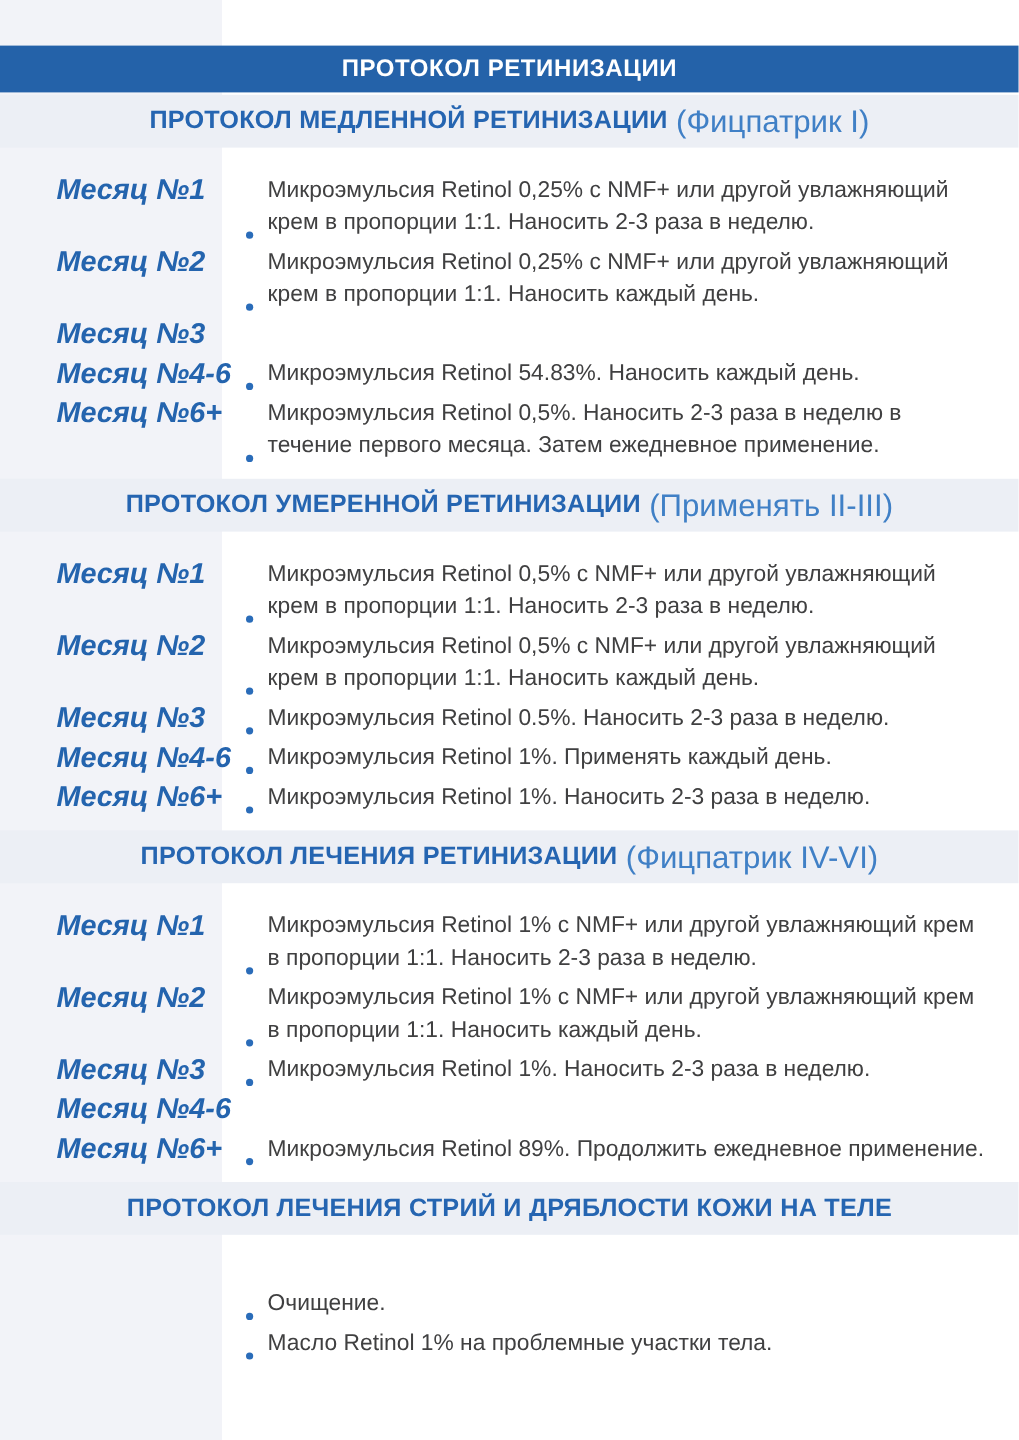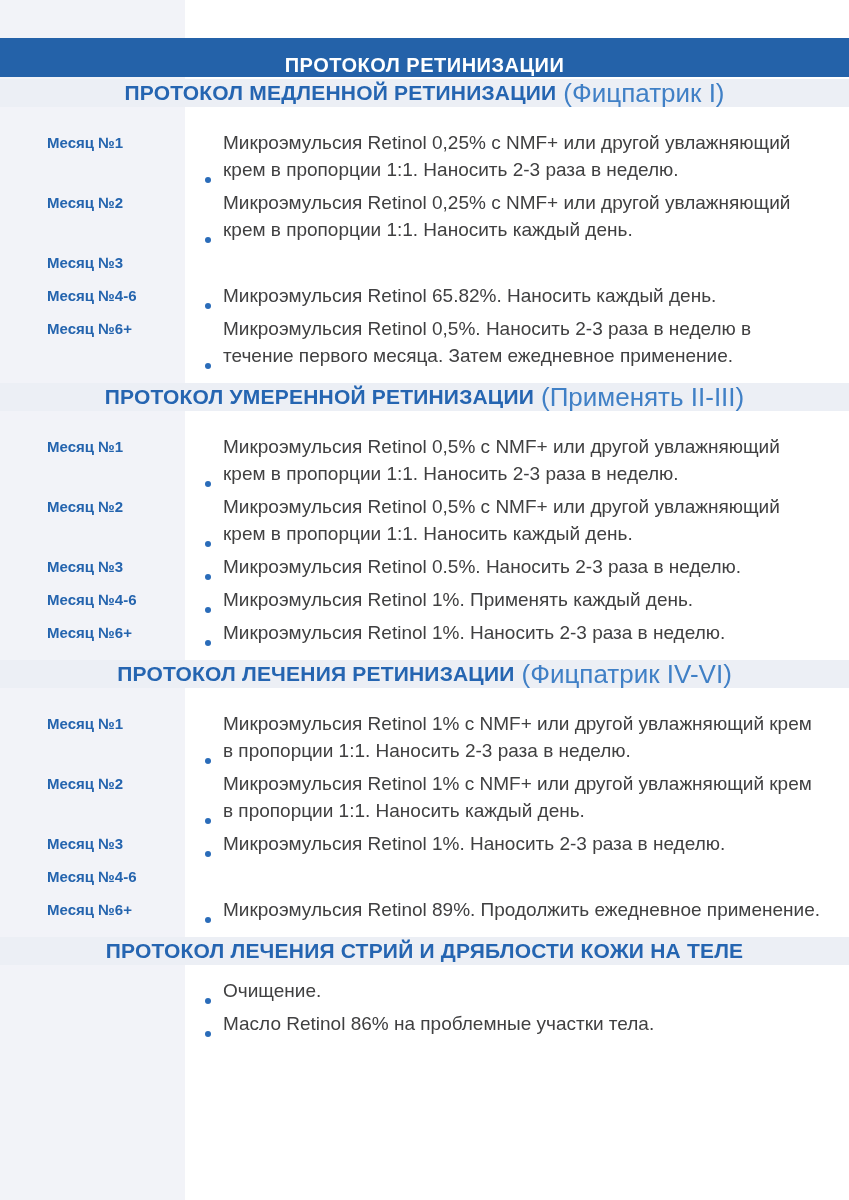--- a/index.html
+++ b/index.html
@@ -25,32 +25,32 @@
   }
   .content {
     position: relative;
     z-index: 1;
   }
   .top-spacer { height: 38px; }
   .main-bar {
     height: 39px;
     background: #2462a9;
     display: flex;
-    align-items: flex-end;
+    align-items: center;
     justify-content: center;
     margin-bottom: 2px;
   }
   .main-bar .main-title {
     color: #ffffff;
     font-size: 20px;
     font-weight: bold;
     letter-spacing: 0.5px;
   }
   .section-bar {
-    height: 28px;
+    height: 44px;
     background: #eceff5;
     display: flex;
     align-items: center;
     justify-content: center;
     gap: 7px;
   }
   .section-title {
     color: #2565b1;
     font-size: 21px;
     font-weight: bold;
@@ -58,37 +58,38 @@
   }
   .section-subtitle {
     color: #4080c6;
     font-size: 26px;
     font-weight: normal;
   }
   .section-body {
     padding: 22px 0 8px 0;
   }
   .section-body.last {
-    padding-top: 12px;
+    padding-top: 44px;
   }
   .prow {
     display: flex;
     align-items: flex-start;
     margin-bottom: 6px;
   }
   .prow-label {
     width: 185px;
     box-sizing: border-box;
     padding-left: 47px;
     flex: 0 0 185px;
     color: #2464ae;
-    font-size: 15px;
+    font-size: 24px;
     font-weight: bold;
     line-height: 27px;
     white-space: nowrap;
+    font-style: italic;
   }
   .prow-bullet {
     display: flex;
     align-items: flex-end;
     padding-left: 20px;
   }
   .bullet-dot {
     flex: 0 0 auto;
     width: 6px;
     height: 6px;
@@ -134,21 +135,21 @@
               <div class="prow-text">Микроэмульсия Retinol 0,25% с NMF+ или другой увлажняющий крем в пропорции 1:1. Наносить каждый день.</div>
             </div>
           </div>
           <div class="prow">
             <div class="prow-label">Месяц №3</div>
           </div>
           <div class="prow">
             <div class="prow-label">Месяц №4-6</div>
             <div class="prow-bullet">
               <span class="bullet-dot"></span>
-              <div class="prow-text">Микроэмульсия Retinol 65.82%. Наносить каждый день.</div>
+              <div class="prow-text">Микроэмульсия Retinol 54.83%. Наносить каждый день.</div>
             </div>
           </div>
           <div class="prow">
             <div class="prow-label">Месяц №6+</div>
             <div class="prow-bullet">
               <span class="bullet-dot"></span>
               <div class="prow-text">Микроэмульсия Retinol 0,5%. Наносить 2-3 раза в неделю в течение первого месяца. Затем ежедневное применение.</div>
             </div>
           </div>
         </div>
@@ -238,19 +239,19 @@
             <div class="prow-label"></div>
             <div class="prow-bullet">
               <span class="bullet-dot"></span>
               <div class="prow-text">Очищение.</div>
             </div>
           </div>
           <div class="prow">
             <div class="prow-label"></div>
             <div class="prow-bullet">
               <span class="bullet-dot"></span>
-              <div class="prow-text">Масло Retinol 86% на проблемные участки тела.</div>
+              <div class="prow-text">Масло Retinol 1% на проблемные участки тела.</div>
             </div>
           </div>
         </div>
       </div>
   </div>
 </div>
 
 </body></html>

